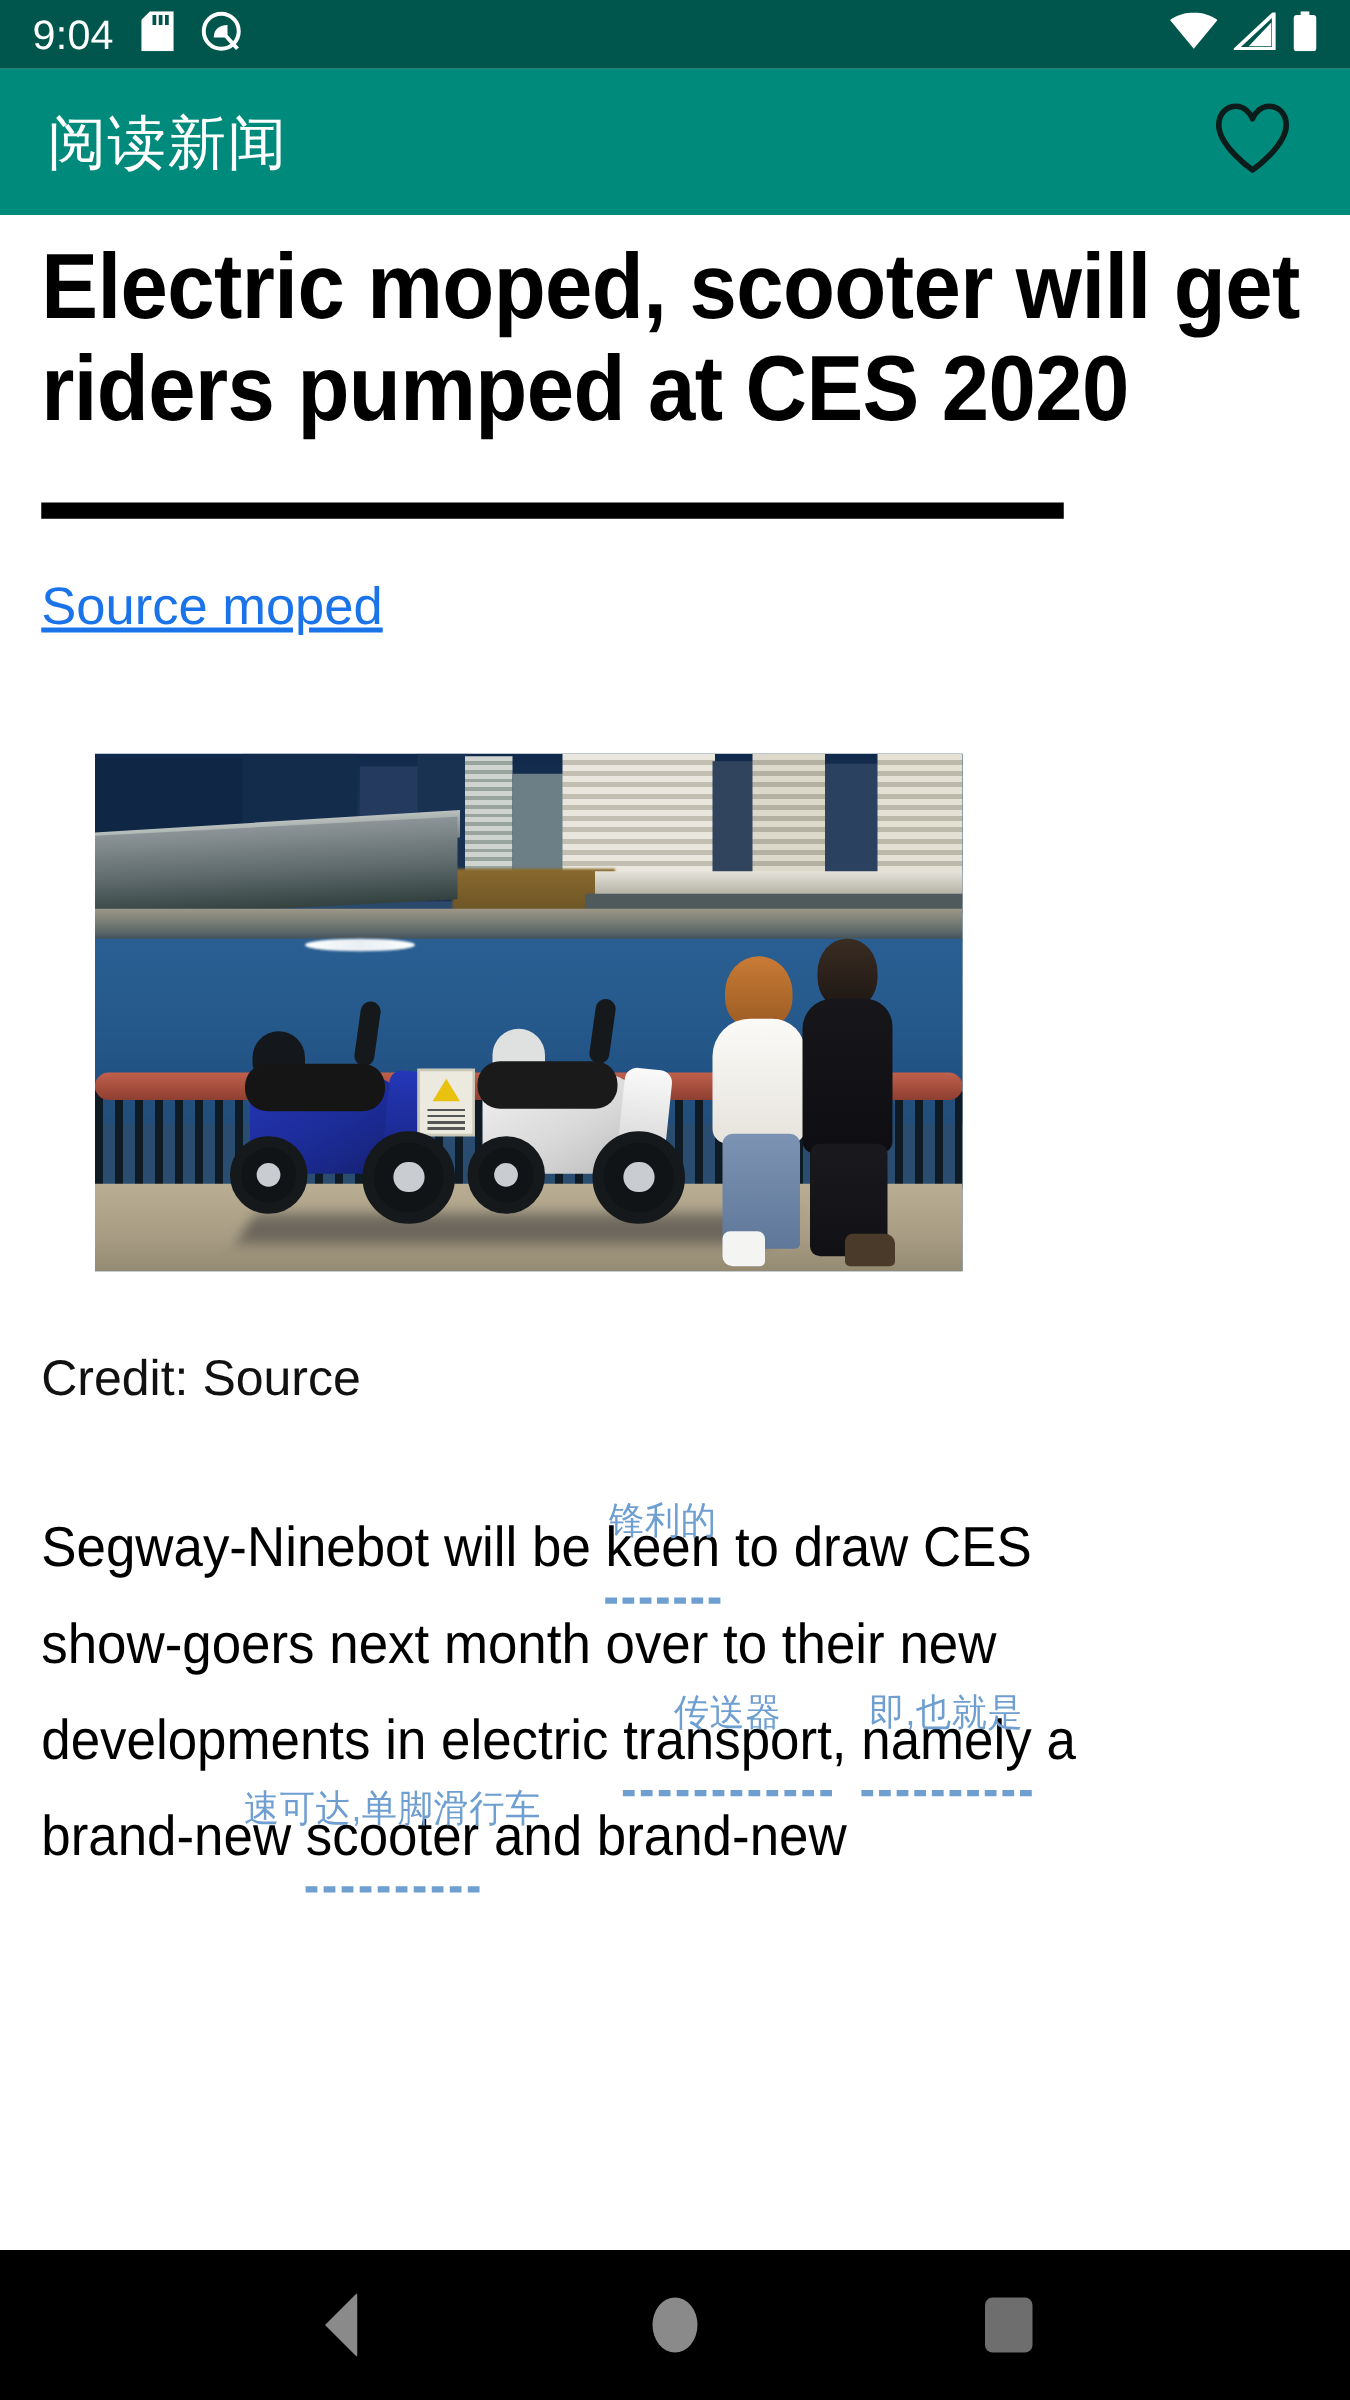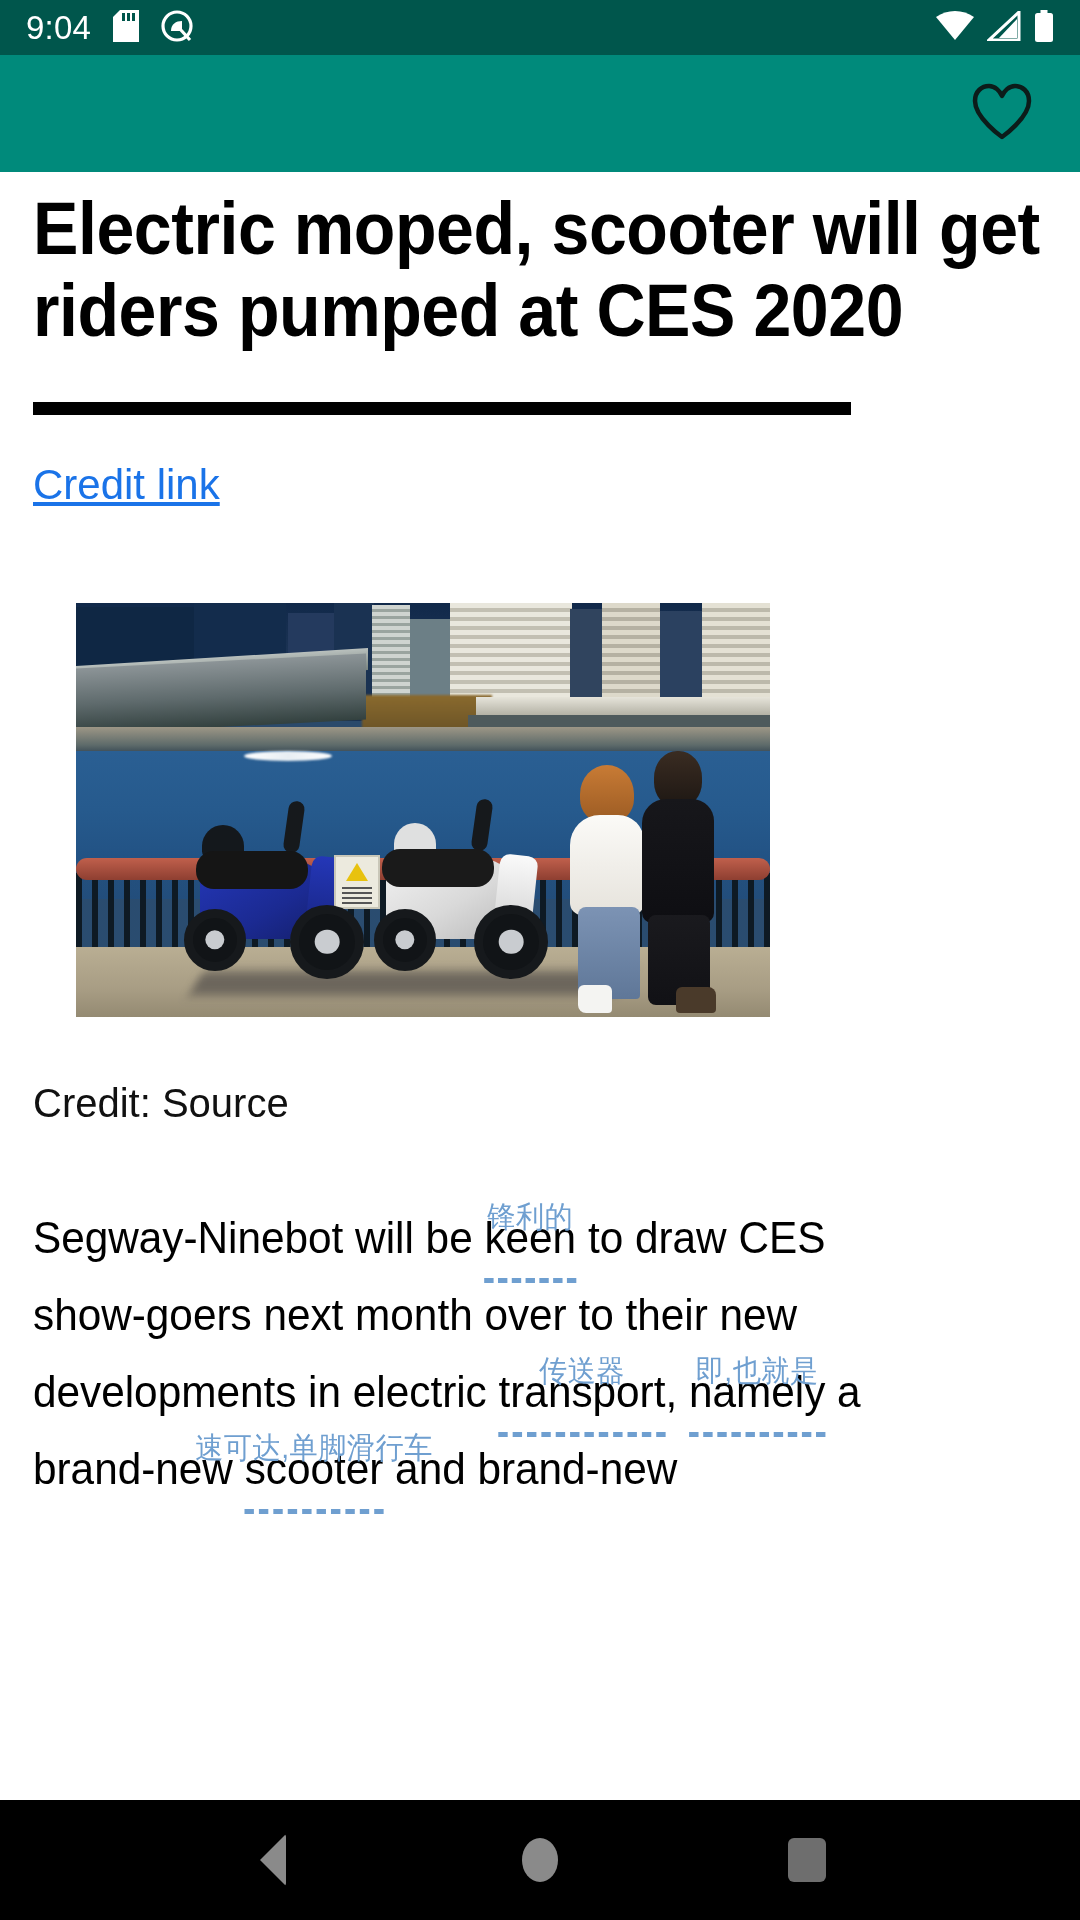--- a/index.html
+++ b/index.html
@@ -447,38 +447,39 @@
       <span class="sysicon">
         <svg width="20" height="32" viewBox="0 0 20 32">
           <rect x="6.5" y="0" width="7" height="4" fill="#ffffff"></rect>
           <rect x="1" y="3" width="18" height="29" rx="2.5" fill="#ffffff"></rect>
         </svg>
       </span>
     </div>
   </div>
 
   <div class="app-bar">
+    <span class="app-title">阅读新闻</span>
     <div class="app-bar-spacer"></div>
     <div class="fav-btn">
       <span>
         <svg width="62" height="58" viewBox="0 0 62 58">
           <path d="M31 54 C31 54 4 35 4 18 C4 8 11 3 18 3 C24 3 29 8 31 13 C33 8 38 3 44 3 C51 3 58 8 58 18 C58 35 31 54 31 54 Z" fill="none" stroke="#0c1c1a" stroke-width="4.5" stroke-linejoin="round"></path>
         </svg>
       </span>
     </div>
   </div>
 
   <div class="content">
     <div class="article">
 
       <div class="headline">Electric moped, scooter will get riders pumped at CES 2020</div>
 
       <div class="rule"></div>
 
-      <a class="source-link" href="#">Credit link</a>
+      <a class="source-link" href="#">Source moped</a>
 
       
       <div class="figure ph-blur">
         <div class="ph ph-sky"></div>
         <div class="ph ph-bldg1"></div>
         <div class="ph ph-bldg2"></div>
         <div class="ph ph-bldg3"></div>
         <div class="ph ph-bldg4"></div>
         <div class="ph ph-bldg5"></div>
         <div class="ph ph-bldg6"></div>

